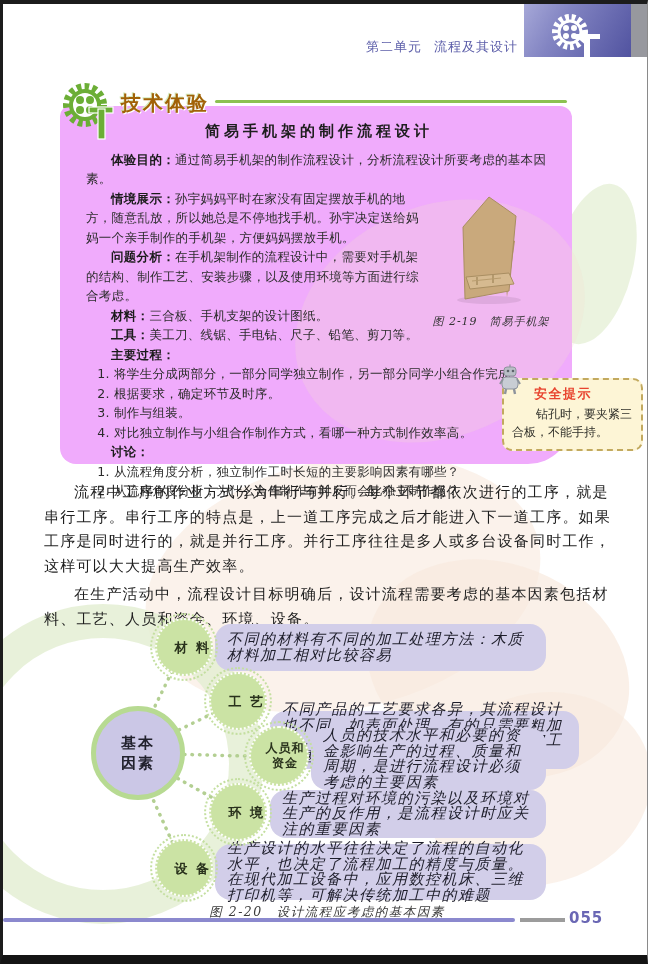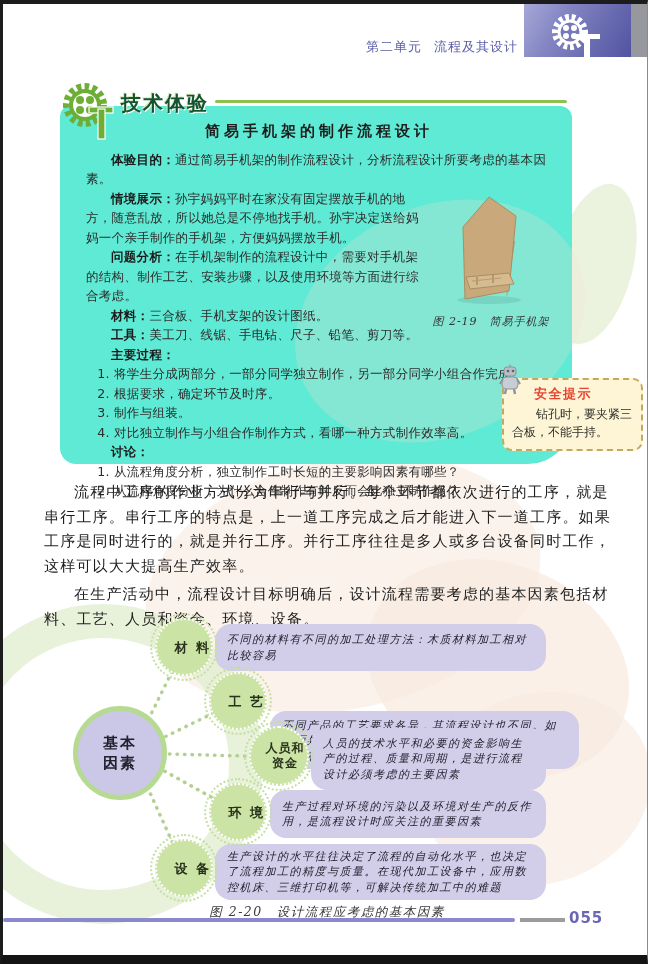--- a/index.html
+++ b/index.html
@@ -17,28 +17,28 @@
   
   .hdr-block { position:absolute; left:521px; top:0; width:107px; height:53px; z-index:2;
     background:linear-gradient(120deg,#a6a8d8 0%,#8284c2 35%,#5153a0 100%); }
   .hdr-gray { position:absolute; left:628px; top:0; width:17px; height:53px; background:#97989e; z-index:2; }
   .unit-line { position:absolute; left:290px; top:34px; width:225px; text-align:right; z-index:3;
     color:#5c5ea9; font-weight:normal; font-size:13px; letter-spacing:1px; }
   .unit-line .gap { margin-left:12px; }
 
   
   .badge { position:absolute; left:56px; top:74px; z-index:6; display:flex; align-items:flex-start; }
-  .badge-label { margin:12px 0 0 4px; font-size:20px; font-weight:bold; color:#14532d;
+  .badge-label { margin:12px 0 0 4px; font-size:20px; font-weight:bold; color:#a16207;
     letter-spacing:2px; text-shadow:1px 1px 0 #ffffff,-1px -1px 0 #d7ecc0; }
   .badge-line { position:absolute; left:212px; top:96px; width:352px; height:3px;
     background:#8cc152; border-radius:2px; z-index:5; }
 
   
   .panel { position:absolute; left:57px; top:102px; width:512px; height:358px;
-    background:#5eead4; border-radius:10px 12px 44px 16px; z-index:1; }
+    background:#f0abfc; border-radius:10px 12px 44px 16px; z-index:1; }
   .panel-inner { position:relative; z-index:3; padding:14px 20px 8px 26px;
     font-size:12.5px; line-height:19.5px; letter-spacing:0.3px; color:#2c2c2c; }
   .panel-title { text-align:center; font-weight:bold; font-size:15px; letter-spacing:4px;
     color:#1e1e1e; margin:2px 0 8px; }
   .panel-inner p { margin:0; }
   .lead2 { text-indent:2em; }
   .lead1 { text-indent:0.9em; }
   .blead { font-weight:bold; color:#1b1b1b; }
 
   .fig19 { float:right; width:122px; margin:4px 0 2px 8px; text-align:center; position:relative; z-index:3; }
@@ -54,38 +54,38 @@
   .robot { position:absolute; left:-8px; top:-16px; }
 
   
   .bodytext { position:absolute; left:37px; top:472px; width:578px; z-index:2;
     font-size:15px; line-height:24.5px; letter-spacing:1.2px; color:#1e1e1e; }
   .bodytext p { text-indent:2em; margin:4px; }
 
   
   .diagram { position:absolute; inset:0; z-index:2; }
   .connectors { position:absolute; inset:0; }
-  .hub { position:absolute; left:70px; top:702px; width:94px; height:94px; border-radius:50%;
+  .hub { position:absolute; left:88px; top:702px; width:94px; height:94px; border-radius:50%;
     background:#cbc7e6; border:5px solid #b7da92; display:flex; align-items:center; justify-content:center; }
   .hub span { display:block; width:40px; text-align:center; font-weight:bold; font-size:15px;
     line-height:20px; letter-spacing:2px; color:#22222e; }
   .node { position:absolute; width:58px; height:58px; border-radius:50%;
     background:#cbe3a4; border:2px dotted rgba(255,255,255,.95);
     outline:2px dotted #c4dfa0; outline-offset:3px;
     display:flex; align-items:center; justify-content:flex-end; text-align:center;
     font-weight:bold; font-size:13px; line-height:15px; letter-spacing:2px; color:#29321c; }
   .node.small-text { font-size:12px; letter-spacing:1px; }
   .node.small-text span { width:44px; }
   .n1 { left:152px; top:614px; } .n2 { left:206px; top:668px; }
   .n3 { left:246px; top:722px; width:60px; height:60px; }
   .n4 { left:206px; top:779px; } .n5 { left:152px; top:835px; }
   .fbox { position:absolute; background:#d2cee9; border-radius:16px;
     display:flex; align-items:center; padding:5px 12px;
     font-family:"DejaVu Serif","Liberation Serif",serif; font-style:italic;
-    font-size:11px; line-height:15.5px; letter-spacing:1.5px; color:#1d1d2a; }
+    font-size:15px; line-height:15.5px; letter-spacing:1.5px; color:#1d1d2a; }
   .b1 { left:212px; top:620px; width:331px; height:47px; }
   .b2 { left:267px; top:707px; width:309px; height:58px;align-items:flex-end; }
   .b3 { left:308px; top:724px; width:235px; height:62px; }
   .b4 { left:267px; top:786px; width:276px; height:48px; }
   .b5 { left:212px; top:840px; width:331px; height:56px; }
   .fig20-caption { position:absolute; left:0; top:900px; width:648px; text-align:center;
     font-family:"DejaVu Serif","Liberation Serif",serif; font-style:italic;
     font-size:12.5px; letter-spacing:1.5px; color:#3a3a3a; z-index:3; }
 
   

